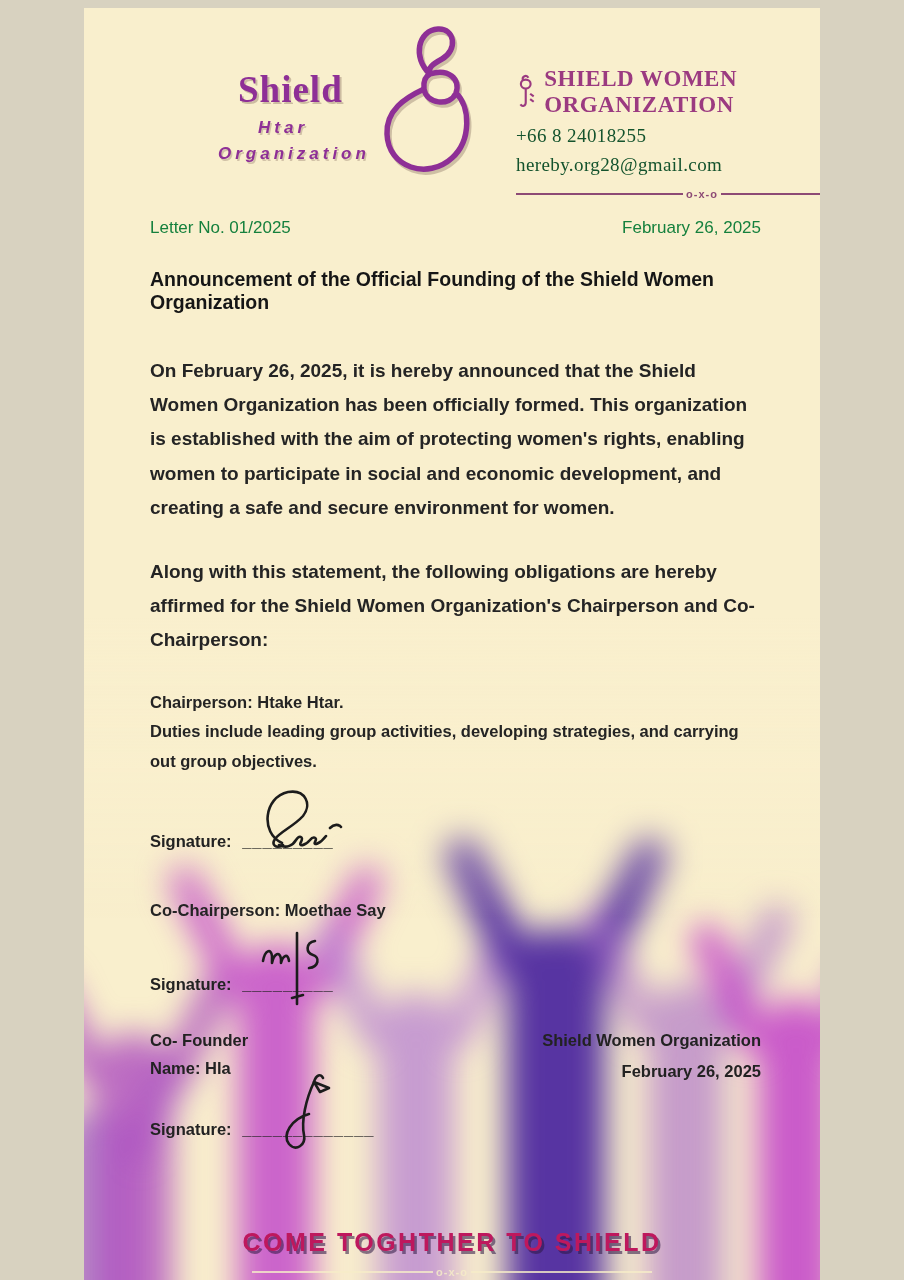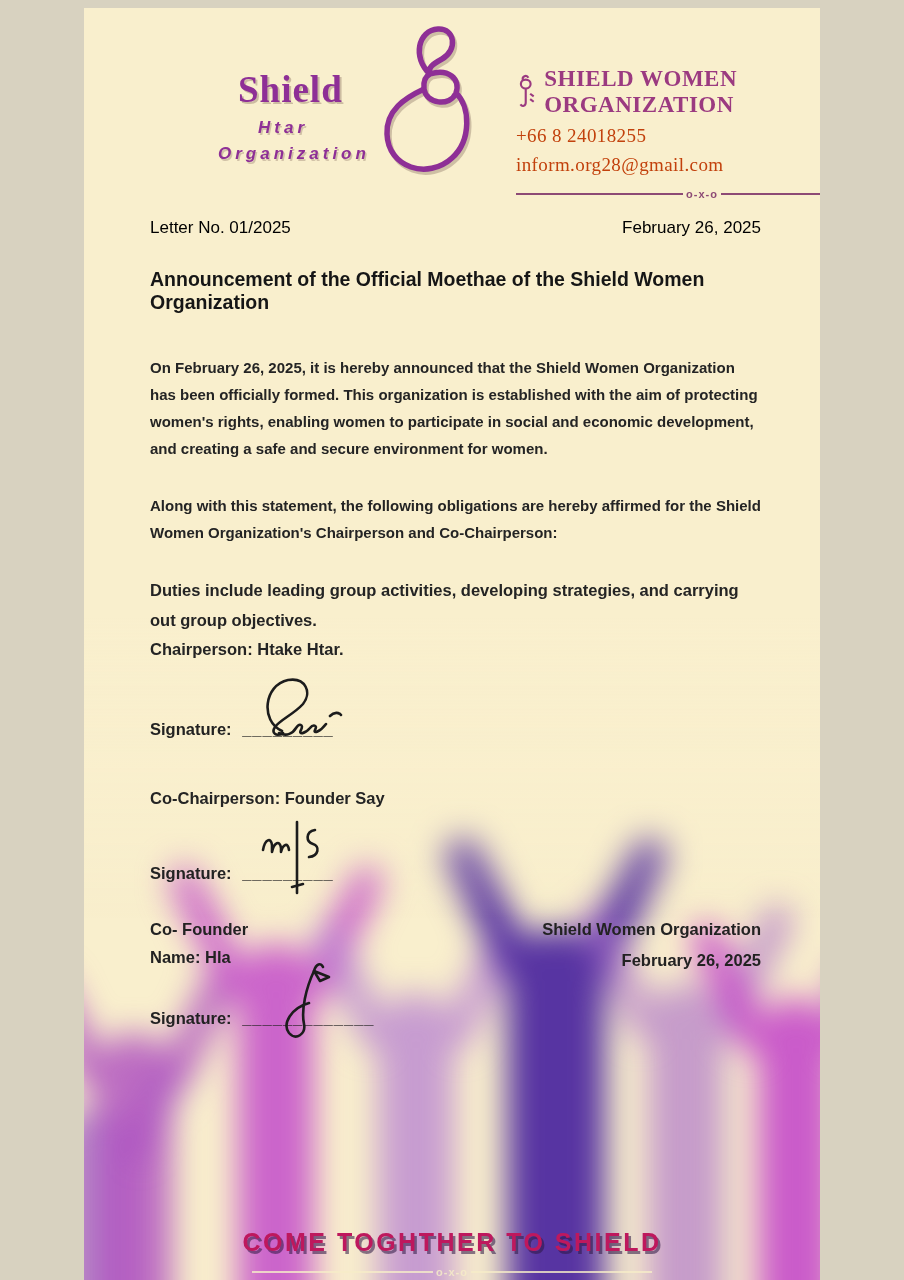--- a/index.html
+++ b/index.html
@@ -37,31 +37,31 @@
                  text-shadow:2px 2px 0 rgba(138,112,96,.40); }
   .logo-word { position:absolute; font-style:italic; font-weight:800; color:#8e2f96;
                letter-spacing:4px; font-size:17px; text-shadow:1.5px 1.5px 0 rgba(138,112,96,.35); }
   .logo-w1 { left:28px; top:96px; }
   .logo-w2 { left:-12px; top:122px; }
 
   .org-block { margin-left:36px; padding-top:44px; flex:1; }
   .org-name-row { display:flex; align-items:center; gap:7px; }
   .org-name { font-family:"Liberation Serif", serif; font-weight:700; font-size:23px;
               letter-spacing:.5px; color:#9b3a80; }
-  .org-contact { font-family:"Liberation Serif", serif; font-size:19px; color:#c2410c;
+  .org-contact { font-family:"Liberation Serif", serif; font-size:19px; color:#14532d;
                  letter-spacing:.4px; margin-top:7px; }
   .org-divider { display:flex; align-items:center; width:372px; margin-top:12px; color:#8d4a75; }
   .org-divider .ln { flex:1; height:1.6px; background:#8d4a75; }
   .org-divider .orn, .foot-divider .orn { font-size:11px; font-weight:700; letter-spacing:1px; padding:0 3px; }
 
   .meta-row { display:flex; justify-content:space-between; margin-top:38px;
-              font-size:17px; color:#000000; }
+              font-size:17px; color:#15803d; }
   .doc-title { margin-top:30px; font-size:19.5px; font-weight:800; color:#161616; }
 
-  .para { margin-top:30px; font-size:15px; font-weight:700; color:#242424; line-height:1.8; }
+  .para { margin-top:30px; font-size:19px; font-weight:700; color:#242424; line-height:1.8; }
   .para.first { margin-top:40px; }
 
   .sec { margin-top:30px; font-size:16.5px; font-weight:700; color:#242424; line-height:1.8; }
 
   .sig-row { position:relative; margin-top:55px; font-size:16.5px; font-weight:700; height:30px; }
   .sig-row .lbl { vertical-align:baseline; }
   .sig-wrap { position:relative; display:inline-block; margin-left:6px; letter-spacing:1px; }
   .sig-art { position:absolute; pointer-events:none; }
   .sig-art.s1 { left:4px; bottom:2px; }
   .sig-art.s2 { left:16px; bottom:-16px; }
@@ -159,58 +159,58 @@
               <path d="M8 7 C6 2 12 0 14 4"></path>
               <ellipse cx="11" cy="11" rx="5.5" ry="5"></ellipse>
               <path d="M11 16 L11 32 C11 36 7 37 5 34"></path>
               <path d="M16 22 l4 3"></path>
               <path d="M16 28 l4 3"></path>
             </g>
           </svg>
           <span class="org-name">SHIELD WOMEN ORGANIZATION</span>
         </div>
         <div class="org-contact">+66 8 24018255</div>
-        <div class="org-contact">inform.org28@gmail.com</div>
+        <div class="org-contact">hereby.org28@gmail.com</div>
         <div class="org-divider">
           <i class="ln"></i>
             <b class="orn">o-x-o</b>
             <i class="ln"></i>
         </div>
       </div>
     </div>
 
     <div class="meta-row">
       <span>Letter No. 01/2025</span>
       <span>February 26, 2025</span>
     </div>
 
-    <div class="doc-title">Announcement of the Official Moethae of the Shield Women Organization</div>
+    <div class="doc-title">Announcement of the Official Founding of the Shield Women Organization</div>
 
     <p class="para first">On February 26, 2025, it is hereby announced that the Shield Women Organization has been officially formed. This organization is established with the aim of protecting women's rights, enabling women to participate in social and economic development, and creating a safe and secure environment for women.</p>
     <p class="para">Along with this statement, the following obligations are hereby affirmed for the Shield Women Organization's Chairperson and Co-Chairperson:</p>
 
     <div class="sec">
+      <div>Chairperson: Htake Htar.</div>
       <div>Duties include leading group activities, developing strategies, and carrying out group objectives.</div>
-      <div>Chairperson: Htake Htar.</div>
     </div>
     <div class="sig-row">
       <span class="lbl">Signature:</span>
       <span class="sig-wrap"><span>_________</span>
         <svg class="sig-art s1 stroke-art" width="112" height="64" viewBox="0 0 112 64">
           <g fill="none" stroke="#1c1c1c" stroke-width="2.6">
             <path d="M36 58 C14 48 18 12 42 7 C60 4 66 20 57 31 C48 41 34 47 29 54 C25 60 30 64 37 60"></path>
             <path d="M33 60 C41 64 47 60 50 55 C53 50 58 51 55 57 C52 62 59 61 64 55 C67 51 72 52 69 57 C67 61 74 59 80 51"></path>
             <path d="M84 43 C88 39 93 39 95 42"></path>
           </g>
         </svg>
       </span>
     </div>
 
     <div class="sec" style="margin-top:34px;">
-      <div>Co-Chairperson: Founder Say</div>
+      <div>Co-Chairperson: Moethae Say</div>
     </div>
     <div class="sig-row" style="margin-top:50px;">
       <span class="lbl">Signature:</span>
       <span class="sig-wrap"><span>_________</span>
         <svg class="sig-art s2 stroke-art" width="66" height="80" viewBox="0 0 66 80">
           <g fill="none" stroke="#1c1c1c" stroke-width="2.6">
             <path d="M5 31 C7 20 13 18 14 26 L14 33 C16 23 22 21 23 29 L23 33 C25 25 30 23 31 31"></path>
             <path d="M39 3 L39 74"></path>
             <path d="M34 68 L45 65"></path>
             <path d="M57 11 C47 13 48 23 55 25 C62 27 61 37 51 38"></path>

